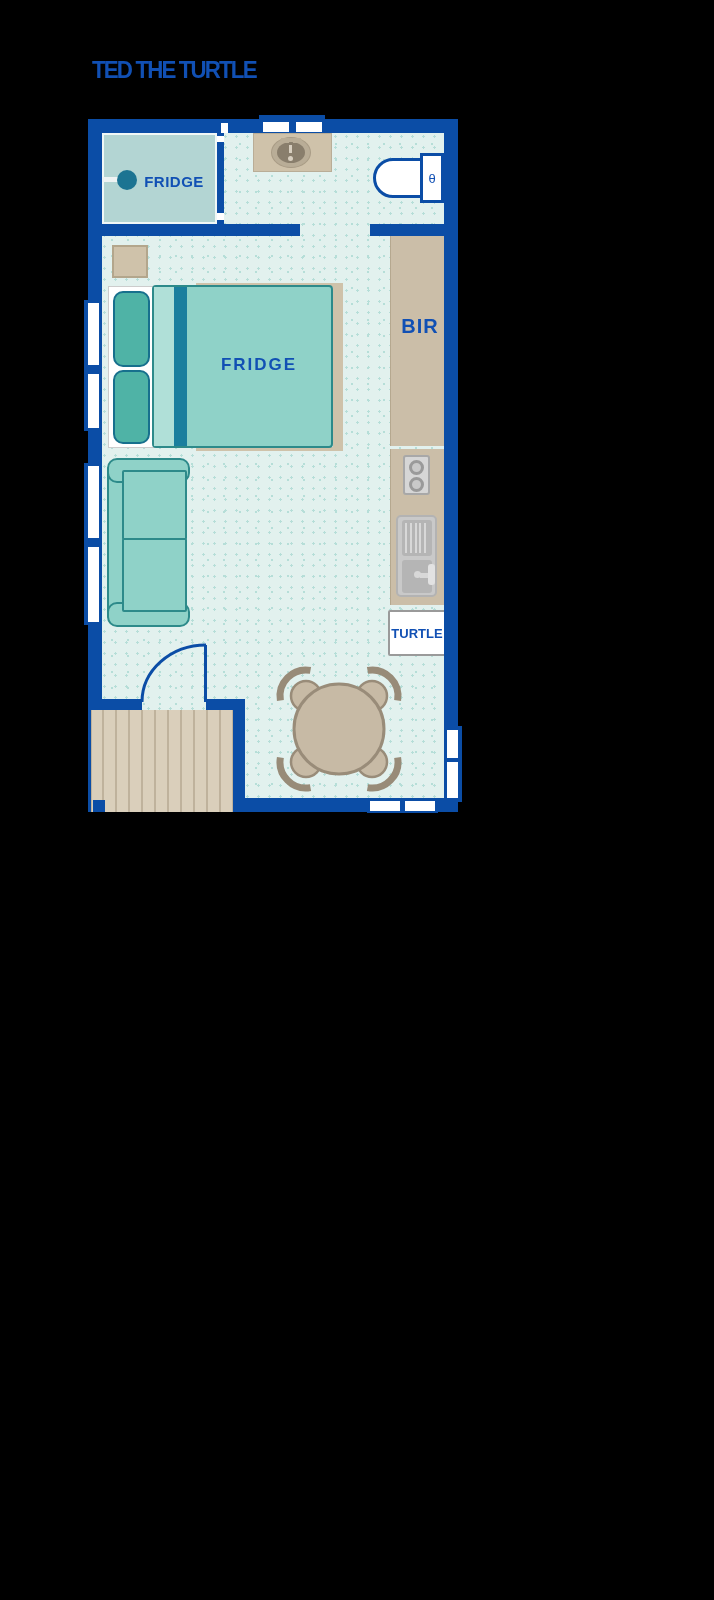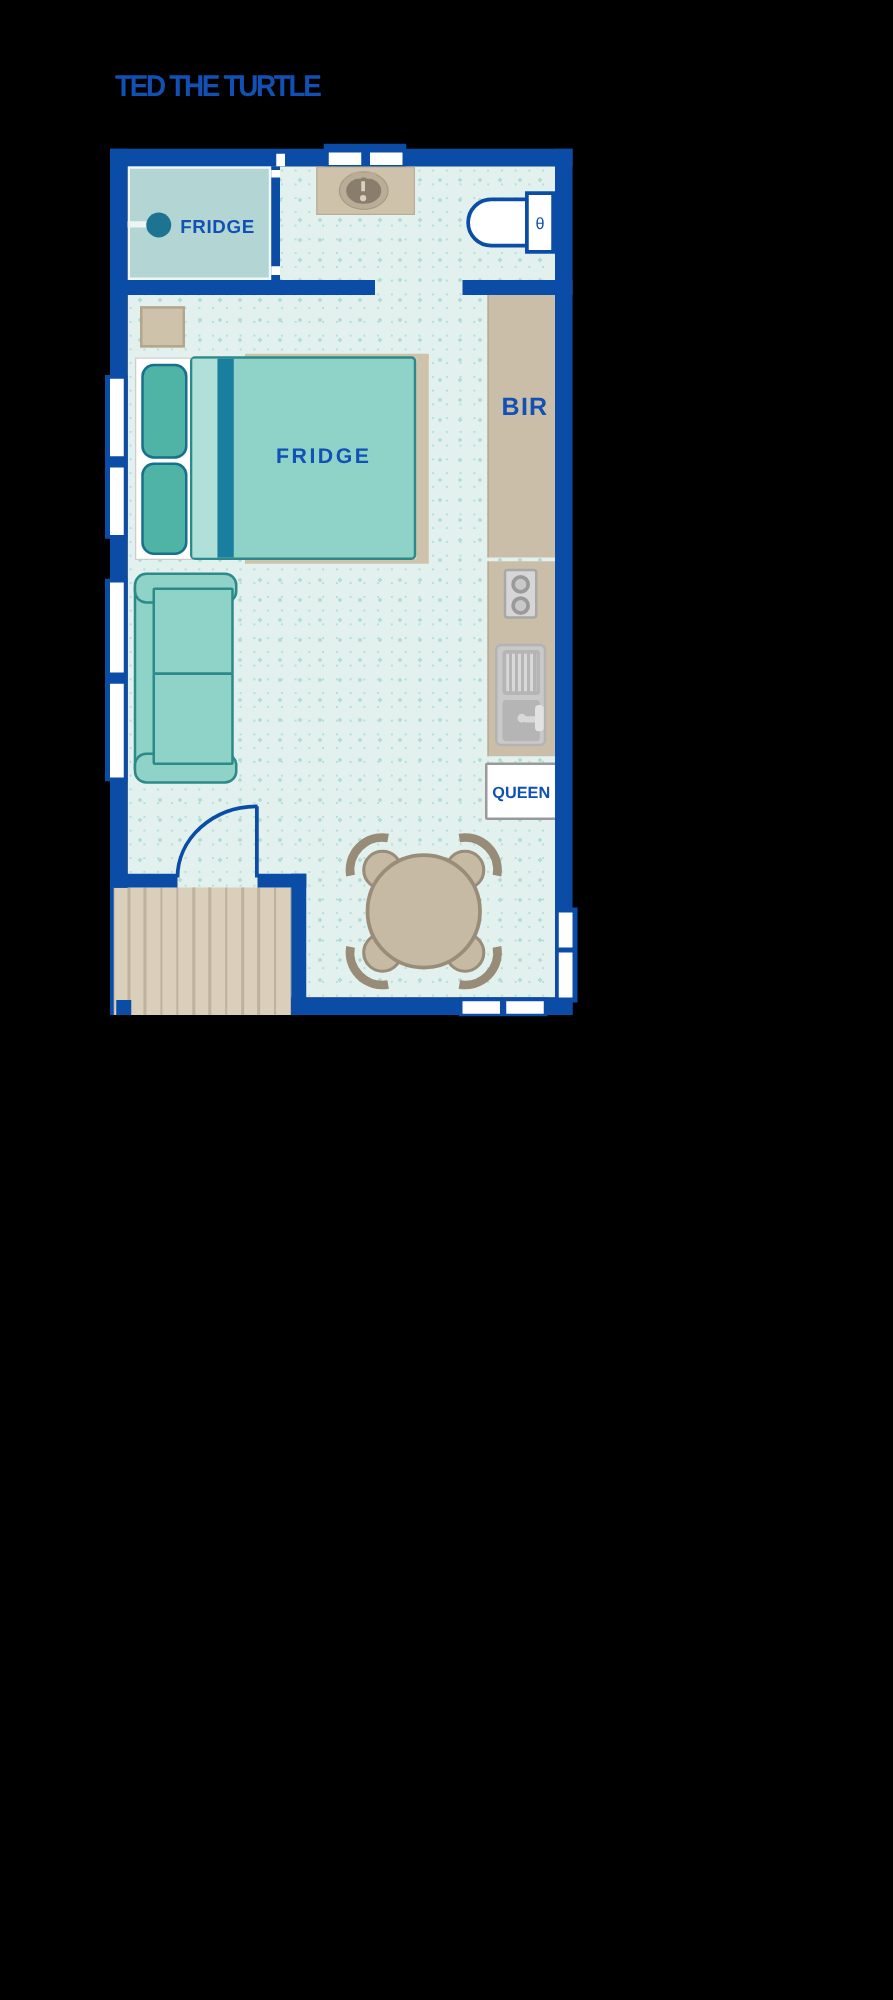--- a/index.html
+++ b/index.html
@@ -152,16 +152,16 @@
     <circle cx="218" cy="577" r="15" fill="#c7baa5" stroke="#998c79" stroke-width="2.5"></circle>
     <circle cx="284" cy="577" r="15" fill="#c7baa5" stroke="#998c79" stroke-width="2.5"></circle>
     <circle cx="218" cy="643" r="15" fill="#c7baa5" stroke="#998c79" stroke-width="2.5"></circle>
     <circle cx="284" cy="643" r="15" fill="#c7baa5" stroke="#998c79" stroke-width="2.5"></circle>
     <circle cx="251" cy="610" r="45" fill="#c7baa5" stroke="#998c79" stroke-width="3"></circle>
   </svg>
 
   <div class="abs label" style="left:40px;top:55px;width:92px;font-size:15px;letter-spacing:.5px;">FRIDGE</div>
   <div class="abs label" style="left:101px;top:237px;width:140px;font-size:17px;letter-spacing:2px;">FRIDGE</div>
   <div class="abs label" style="left:302px;top:197px;width:60px;font-size:20px;letter-spacing:1px;">BIR</div>
-  <div class="abs label" style="left:300px;top:508px;width:58px;font-size:13px;">QUEEN</div>
+  <div class="abs label" style="left:300px;top:508px;width:58px;font-size:13px;">TURTLE</div>
   <div class="abs label" style="left:332px;top:53px;width:24px;font-size:13px;font-weight:normal;">θ</div>
 
 </div>
 
 </body></html>

